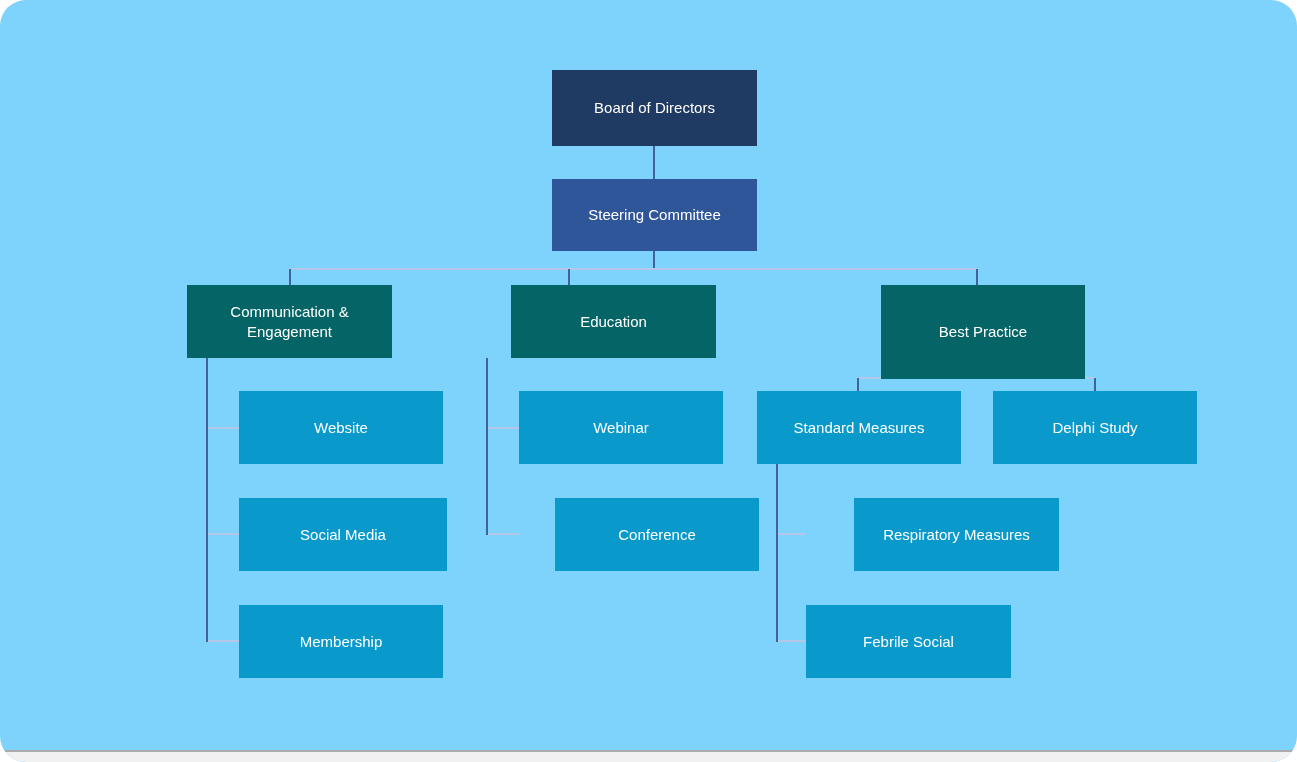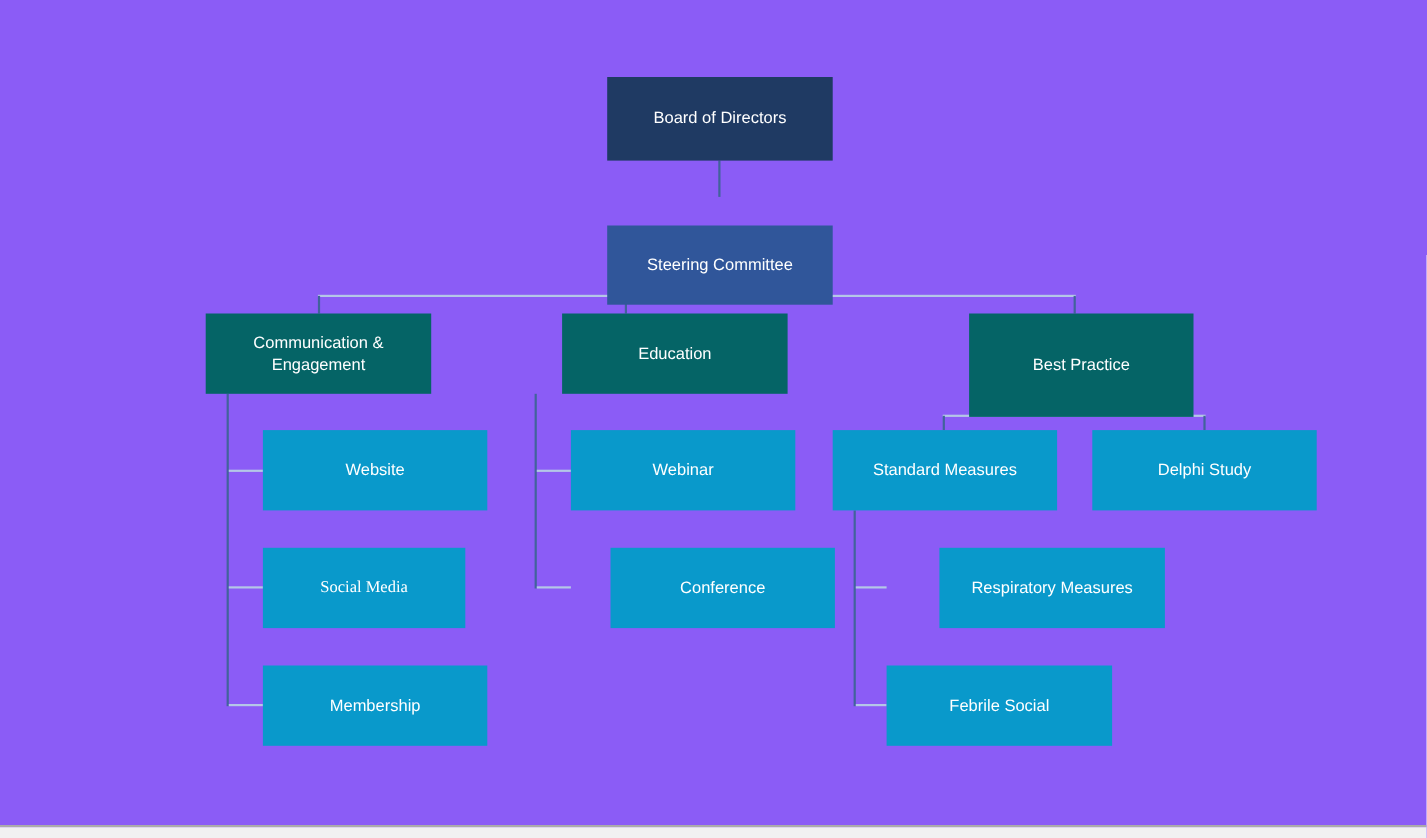--- a/index.html
+++ b/index.html
@@ -9,48 +9,49 @@
     --level4:#0999CB;
     --connector-vertical:#41639B;
     --connector-horizontal:#B4C7E7;
     --statusbar-line:#ABABAB;
     --statusbar-bg:#F1F1F1;
   }
   html,body{margin:0;padding:0;background:#fff;}
   #canvas{
     position:relative;
     width:1297px;height:762px;
-    background:#8b5cf6;
+    background:#7dd3fc;
     overflow:hidden;
     font-family:"Liberation Sans","DejaVu Sans",sans-serif;
+    border-radius:26px;
   }
   .node{
     position:absolute;
     display:flex;align-items:center;justify-content:center;
     color:#ffffff;
     font-size:15px;line-height:1.3;
     text-align:center;
     padding:0 24px;
     box-sizing:border-box;
     cursor:default;
   }
   .lv1{background:var(--level1);}
   .lv2{background:var(--level2);}
   .lv3{background:var(--level3);}
   .lv4{background:var(--level4);}
   .vline{position:absolute;width:2px;background:var(--connector-vertical);}
   .hline{position:absolute;height:2px;background:var(--connector-horizontal);}
   
   #n-board       {left:552px;top:70px; width:205px;height:76px;}
-  #n-steering    {left:552px;top:179px;width:205px;height:72px;margin-top:26px;}
+  #n-steering    {left:552px;top:179px;width:205px;height:72px;}
   #n-comm        {left:187px;top:285px;width:205px;height:73px;}
   #n-education   {left:467px;top:285px;width:205px;height:73px;margin-left:44px;}
   #n-best        {left:881px;top:285px;width:204px;height:94px;}
   #n-website     {left:239px;top:391px;width:204px;height:73px;}
-  #n-social      {left:239px;top:498px;width:184px;height:73px;font-family:Liberation Serif, serif;}
+  #n-social      {left:239px;top:498px;width:208px;height:73px;}
   #n-membership  {left:239px;top:605px;width:204px;height:73px;}
   #n-webinar     {left:519px;top:391px;width:204px;height:73px;}
   #n-conference  {left:519px;top:498px;width:204px;height:73px;margin-left:36px;}
   #n-standard    {left:757px;top:391px;width:204px;height:73px;}
   #n-delphi      {left:993px;top:391px;width:204px;height:73px;}
   #n-respiratory {left:854px;top:498px;width:205px;height:73px;}
   #n-febrile     {left:806px;top:605px;width:205px;height:73px;}
   
   #c-board-steering {left:653px;top:146px;height:33px;}
   #c-steering-stub  {left:653px;top:251px;height:18px;}

